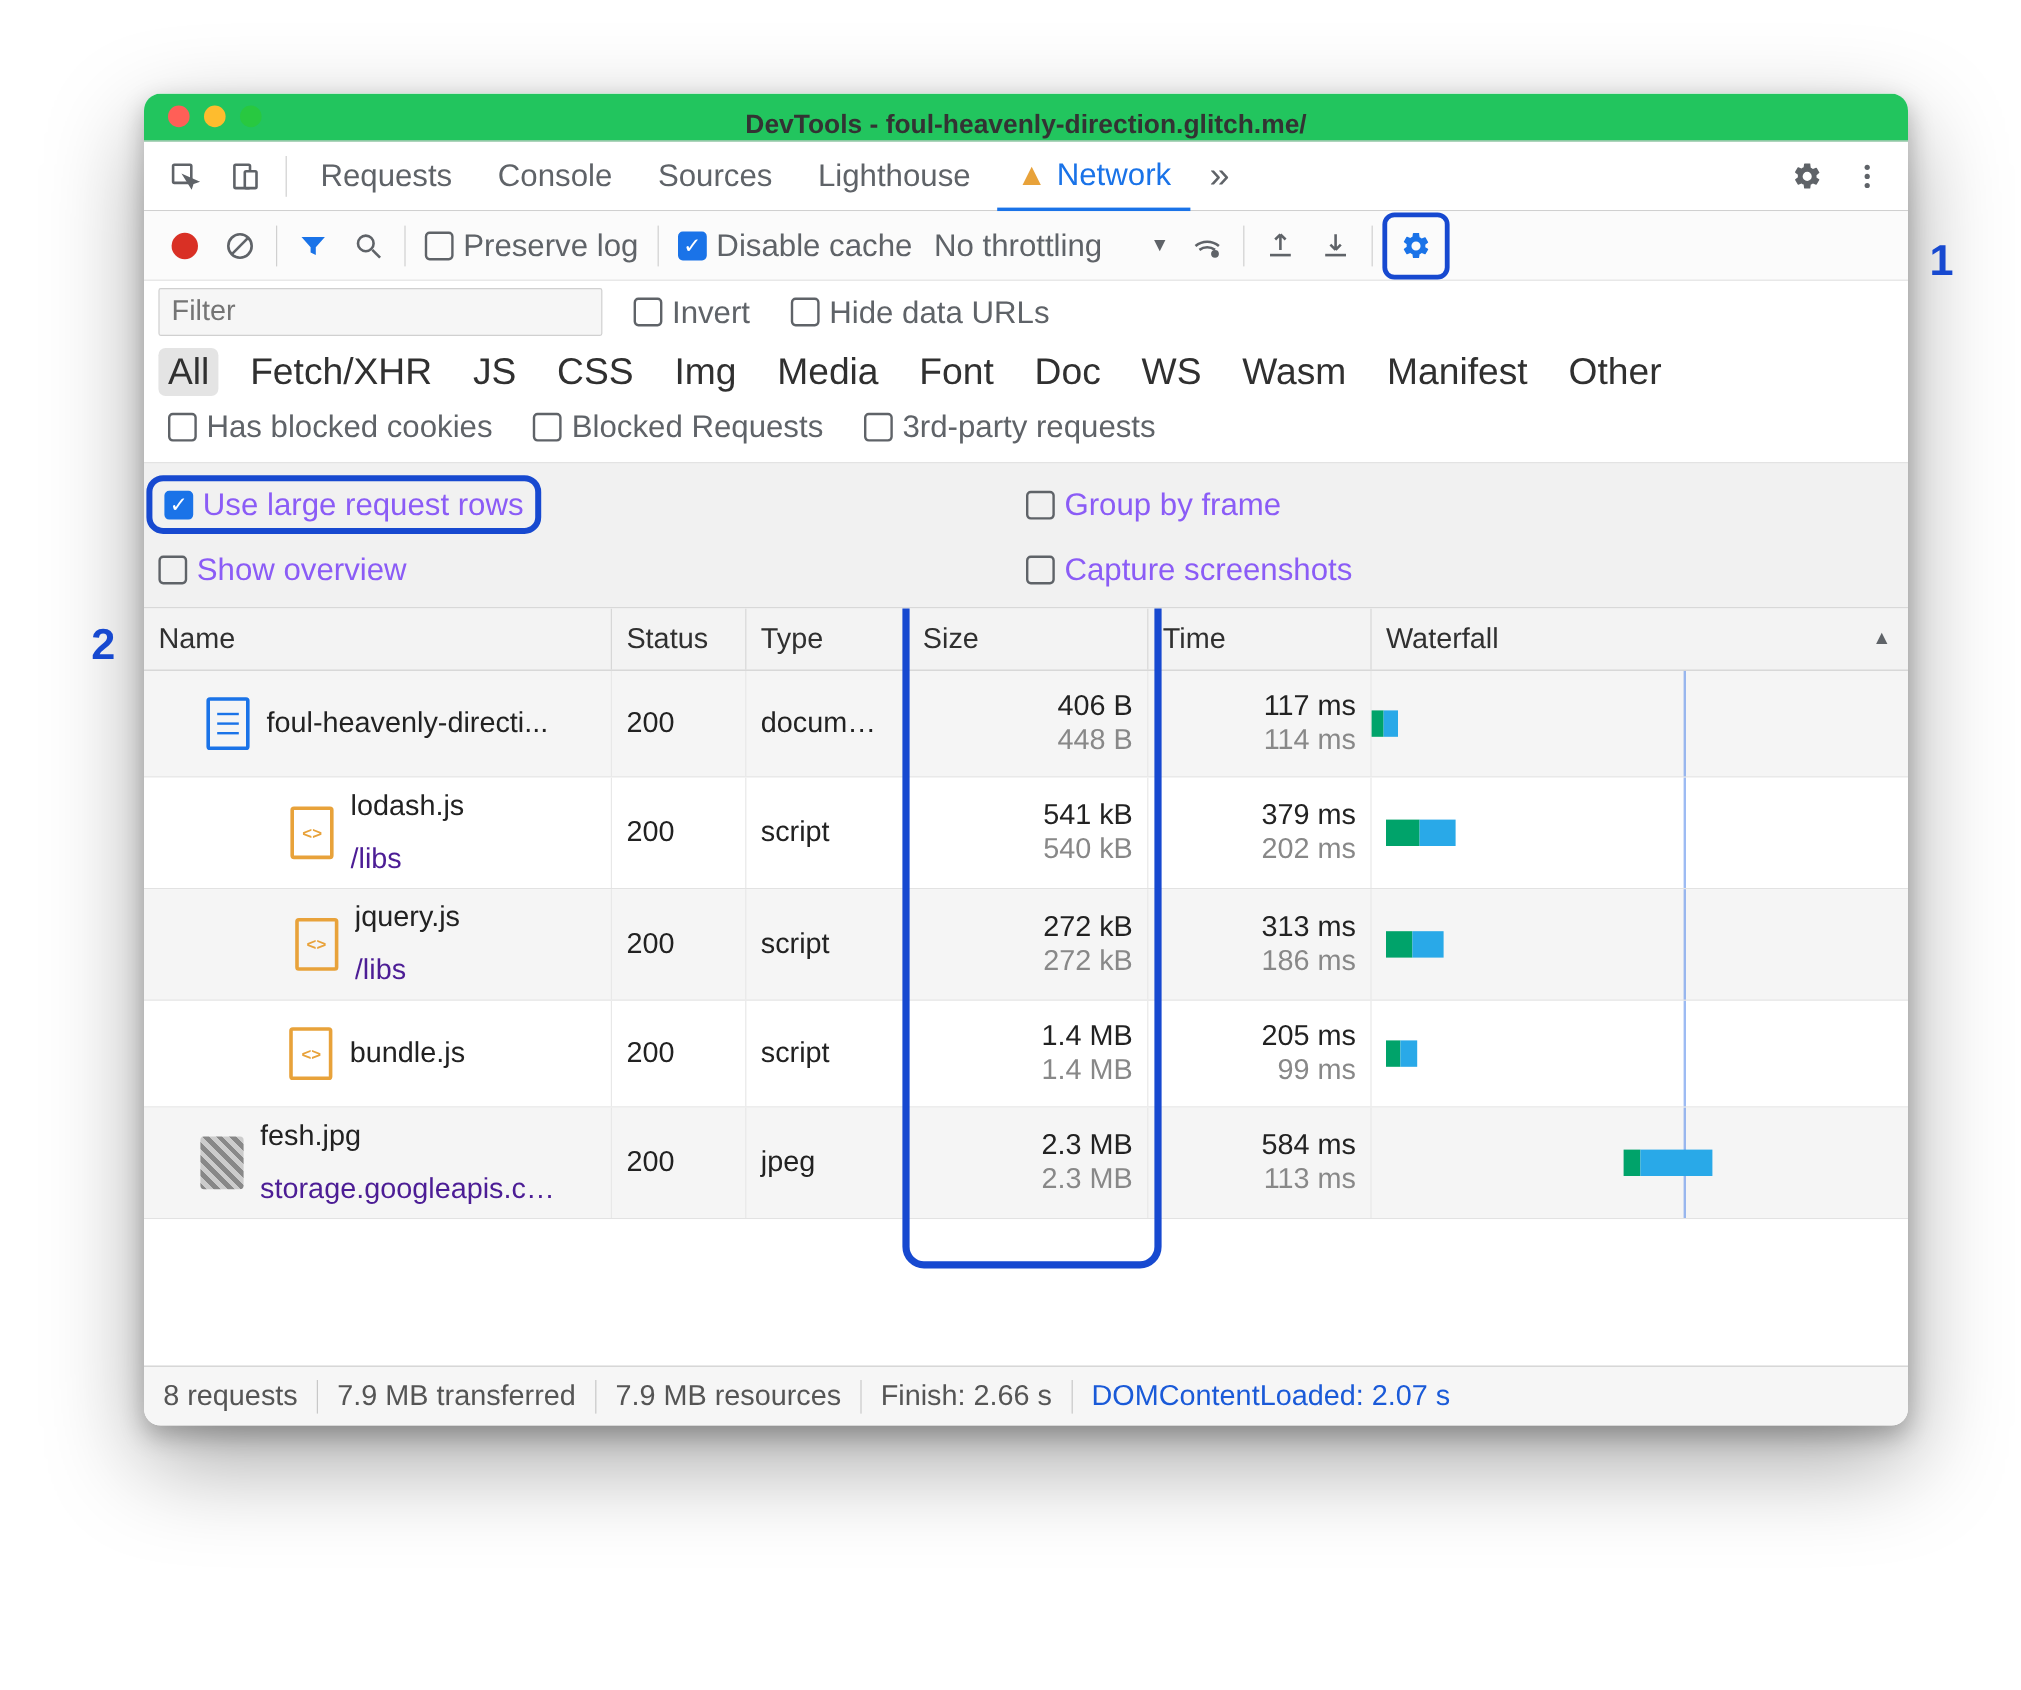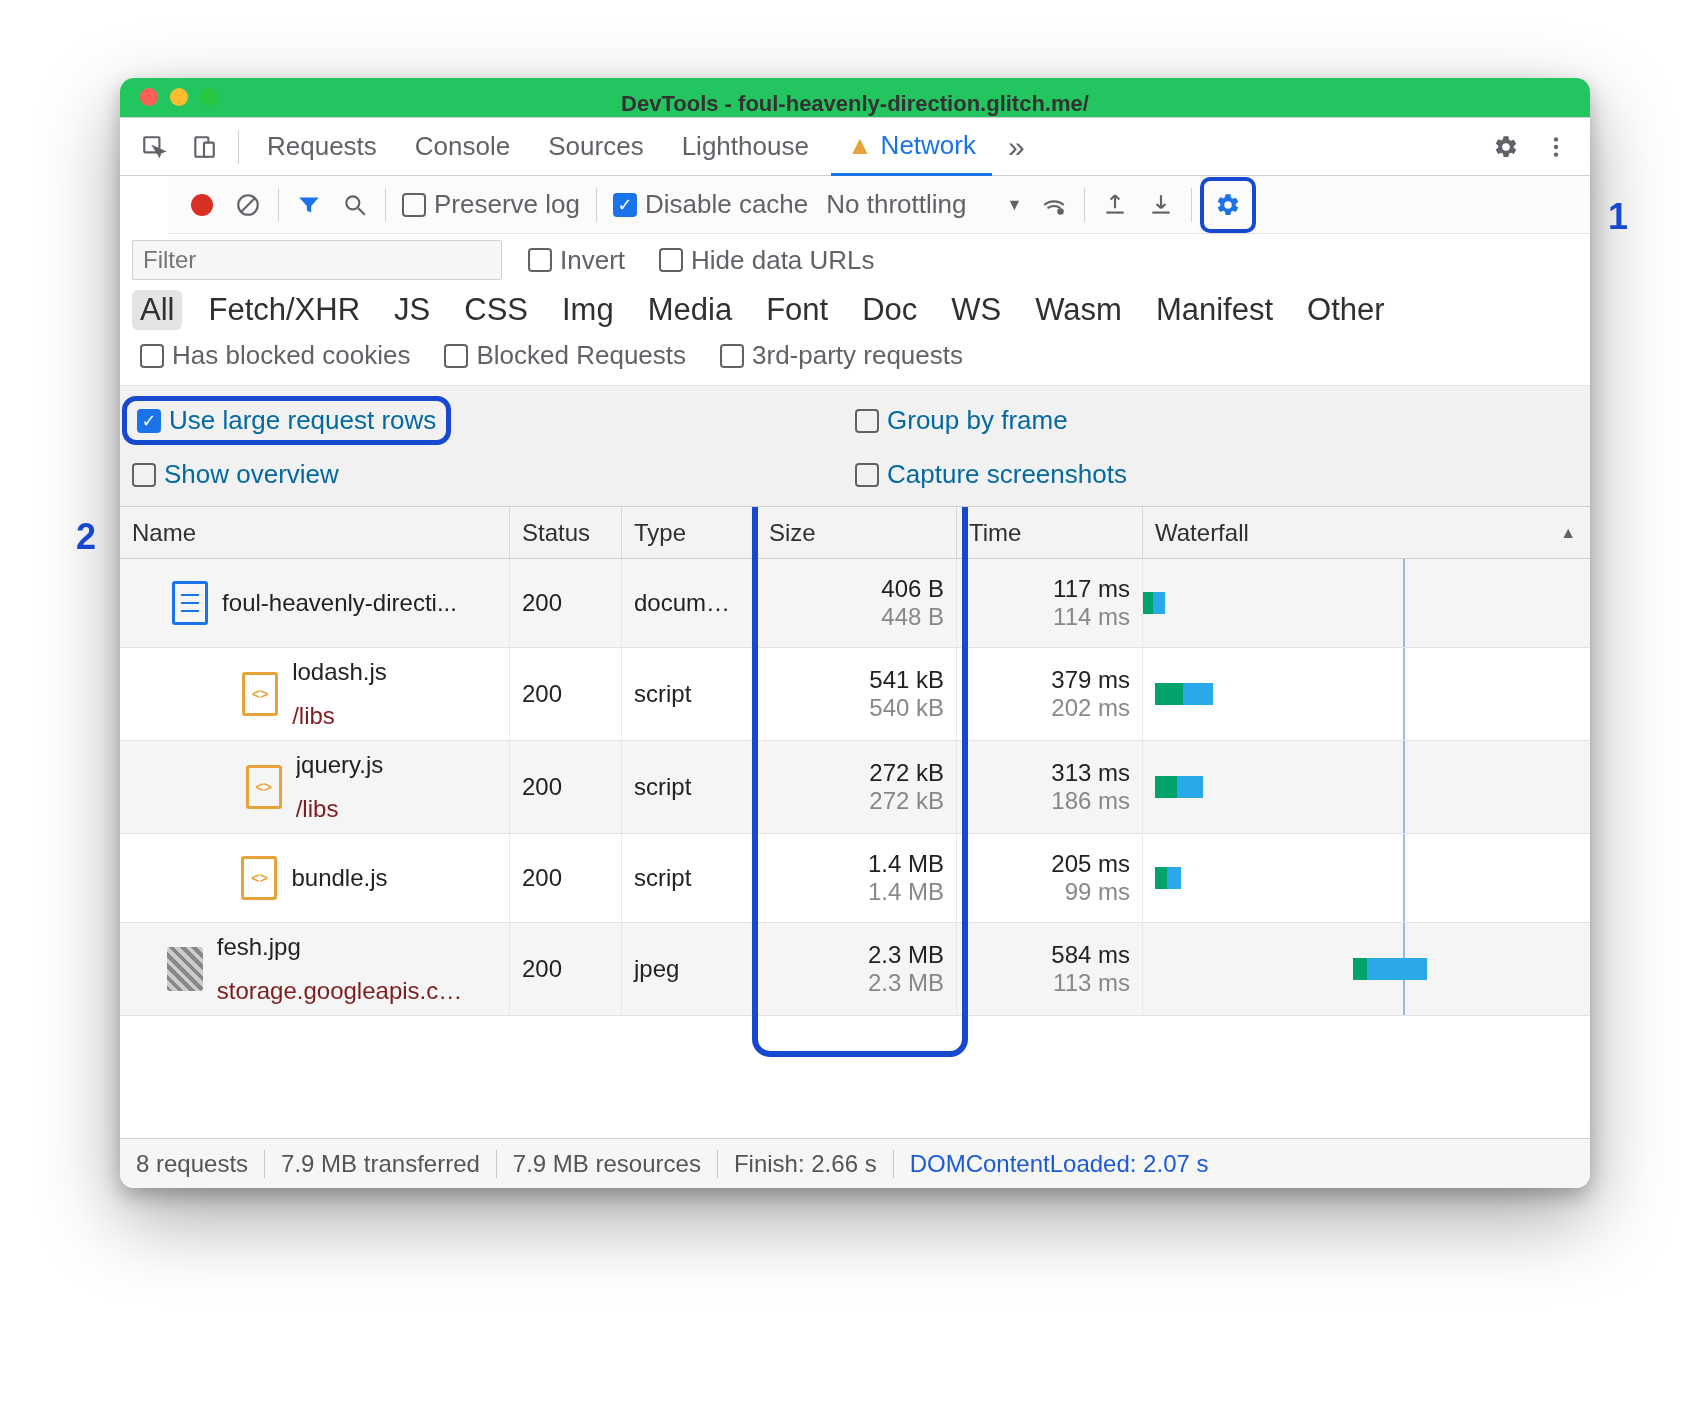--- a/index.html
+++ b/index.html
@@ -52,21 +52,20 @@
   .spacer { flex: 1; }
 
   
   .toolbar {
     height: 58px;
     display: flex; align-items: center;
     padding: 0 12px;
     gap: 2px;
     border-bottom: 1px solid #e3e3e3;
     background: #fbfbfb;
-    margin-left: 48px;
   }
   .rec { width: 22px; height: 22px; border-radius: 50%; background: #d93025; }
   .filter-icon { color: #1a73e8 !important; }
   .cb { width: 24px; height: 24px; border: 2px solid #5f6368; border-radius: 4px; display: inline-flex; align-items: center; justify-content: center; margin-right: 8px; flex: none; }
   .cb.checked { background: #1a73e8; border-color: #1a73e8; }
   .cb.checked::after { content: "✓"; color: #fff; font-size: 18px; line-height: 1; }
   .tool-item { display: flex; align-items: center; color: #5f6368; font-size: 26px; padding: 0 8px; }
   .throttling { color: #5f6368; display: flex; align-items: center; gap: 10px; padding: 0 8px; }
   .tri { color: #5f6368; font-size: 16px; }
   .gear-hl { border: 4px solid #1749d0; border-radius: 10px; padding: 2px; }
@@ -92,21 +91,21 @@
   .extra-row { display: flex; align-items: center; gap: 18px; padding: 0 12px 14px; color: #5f6368; font-size: 26px; }
 
   
   .settings {
     border-top: 1px solid #e3e3e3;
     background: #f1f1f1;
     display: grid;
     grid-template-columns: 1fr 1fr;
     padding: 10px 12px 16px;
     row-gap: 14px;
-    color: #0369a1;
+    color: #8b5cf6;
     font-size: 26px;
   }
   .set-item { display: flex; align-items: center; white-space: nowrap; }
   .hl-box { border: 5px solid #1749d0; border-radius: 14px; padding: 4px 10px; margin-left: -10px; }
 
   
   .grid {
     flex: 1; display: flex; flex-direction: column; overflow: hidden;
     border-top: 1px solid #cfcfcf;
   }
@@ -128,21 +127,21 @@
   .sort-tri { position: absolute; right: 14px; color: #5f6368; font-size: 16px; }
 
   .grid-body { overflow: auto; }
   .row { display: flex; border-bottom: 1px solid #e2e2e2; font-size: 24px; }
   .row:nth-child(odd) { background: #f5f5f5; }
   .row:nth-child(even) { background: #ffffff; }
   .cell { padding: 10px 12px; border-right: 1px solid #e8e8e8; display: flex; flex-direction: column; justify-content: center; min-height: 88px; }
   .cell:last-child { border-right: none; }
   .name-cell { flex-direction: row; align-items: center; gap: 14px; }
   .name-cell .texts { display: flex; flex-direction: column; overflow: hidden; }
-  .name-cell .texts .sub { color: #7f1d1d; margin-top: 16px; }
+  .name-cell .texts .sub { color: #4c1d95; margin-top: 16px; }
   .fileicon { width: 36px; height: 44px; flex: none; display: flex; align-items: center; justify-content: center; }
   .fi-doc { border: 3px solid #1a73e8; border-radius: 3px; }
   .fi-doc::before { content: ""; width: 18px; height: 2px; box-shadow: 0 -8px 0 #1a73e8, 0 0 0 #1a73e8, 0 8px 0 #1a73e8; background: #1a73e8; }
   .fi-js { border: 3px solid #e8a23a; border-radius: 3px; color: #e8a23a; font-size: 14px; font-weight: 700; }
   .fi-img { background: repeating-linear-gradient(45deg,#888,#888 4px,#ccc 4px,#ccc 8px); border-radius: 3px; }
   .num-r { text-align: right; align-items: flex-end; }
   .num-r .sub { color: #888; }
   .wf-cell { position: relative; }
   .wf-bar { position: absolute; height: 22px; top: 50%; transform: translateY(-50%); display: flex; }
   .wf-a { background: #00a36a; height: 100%; }

